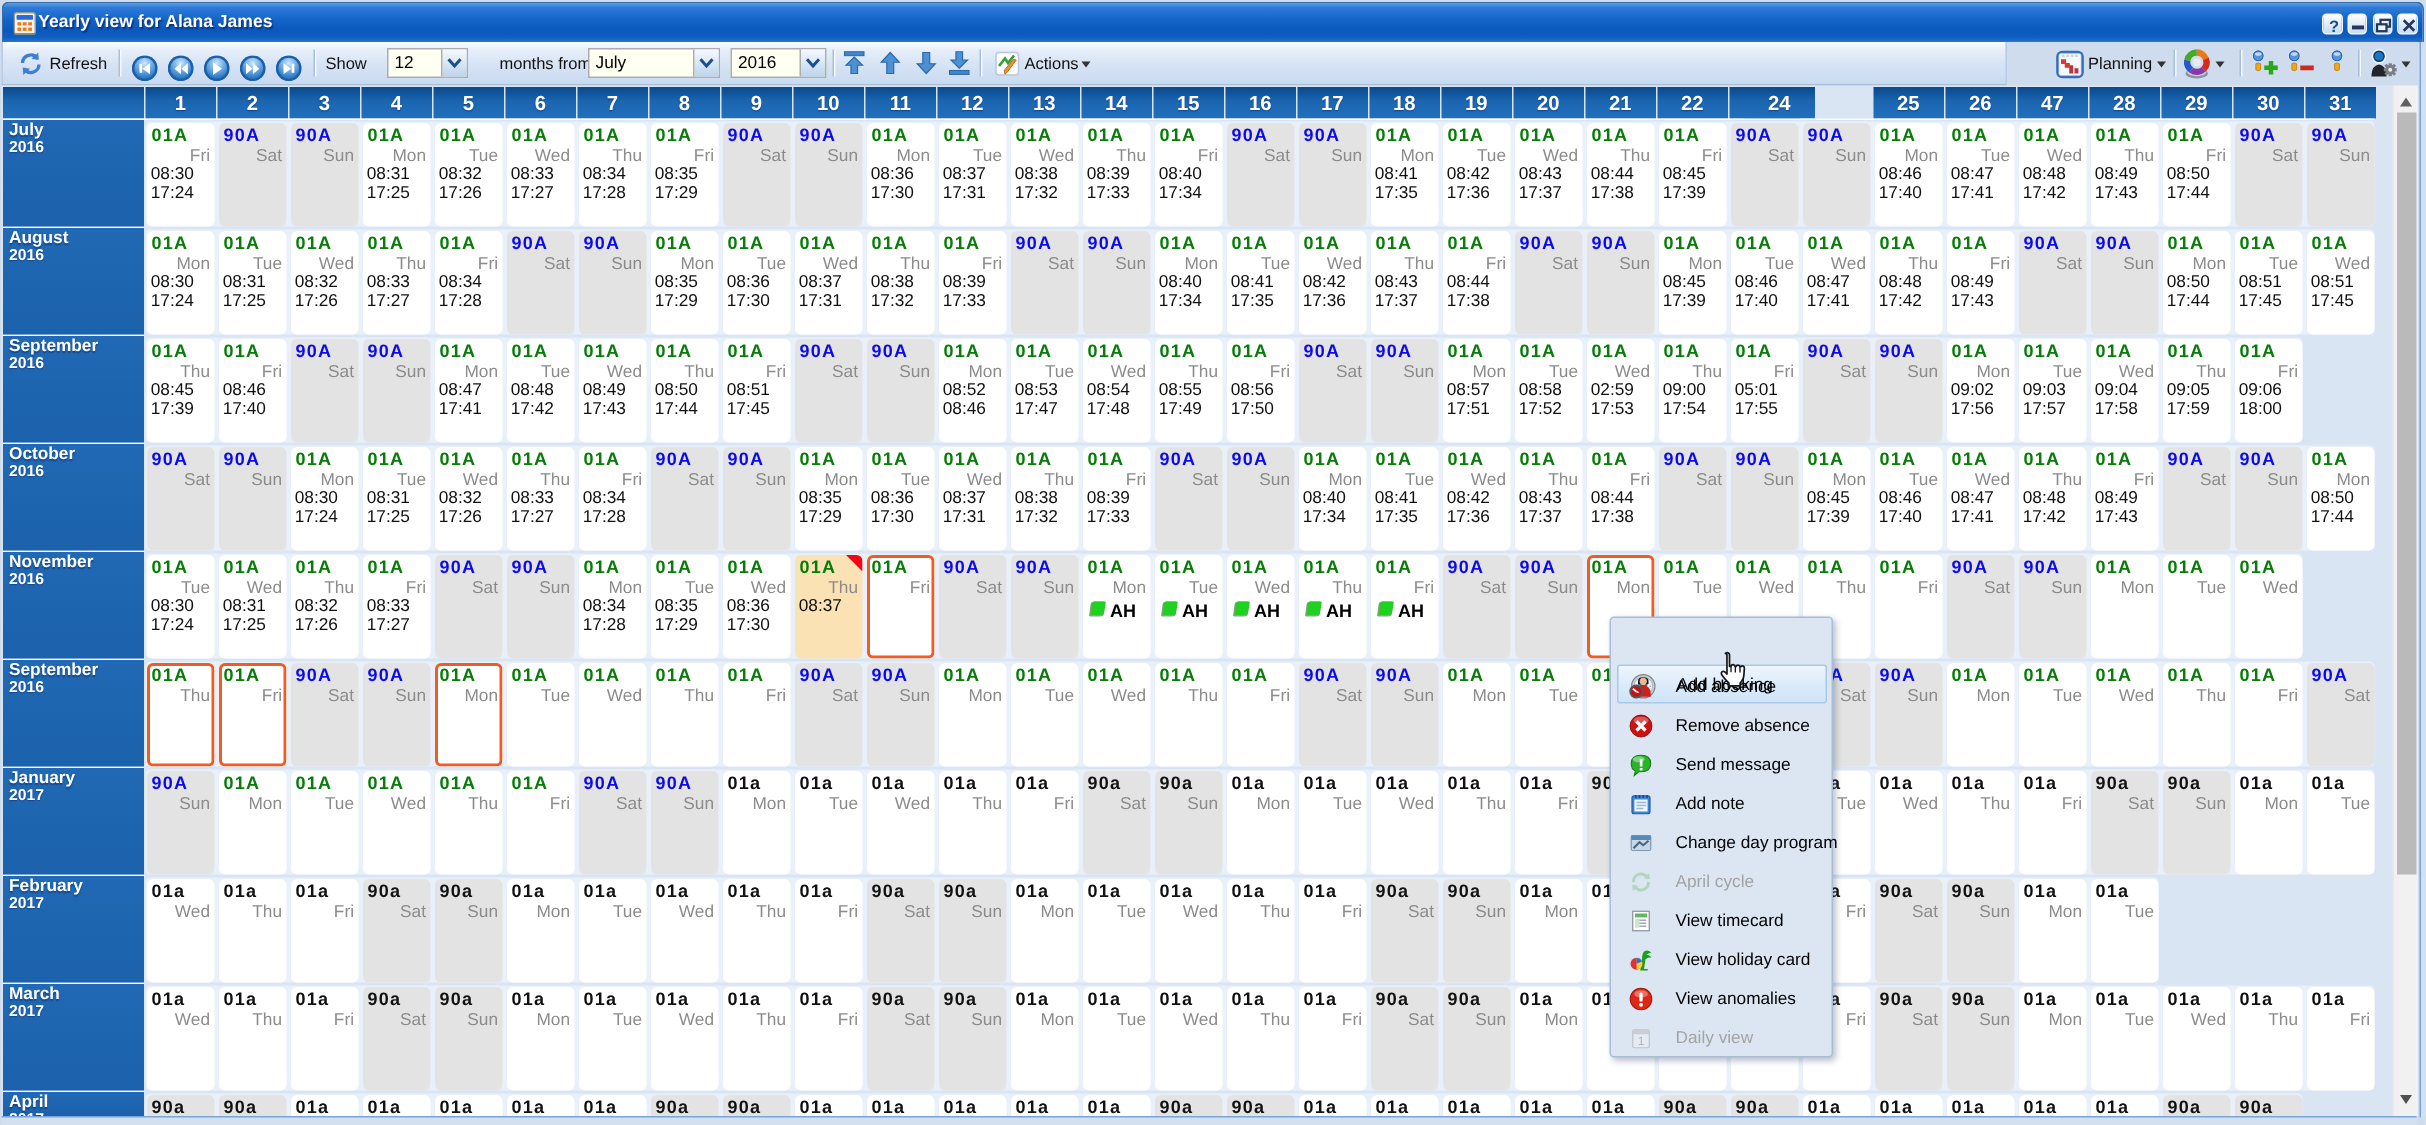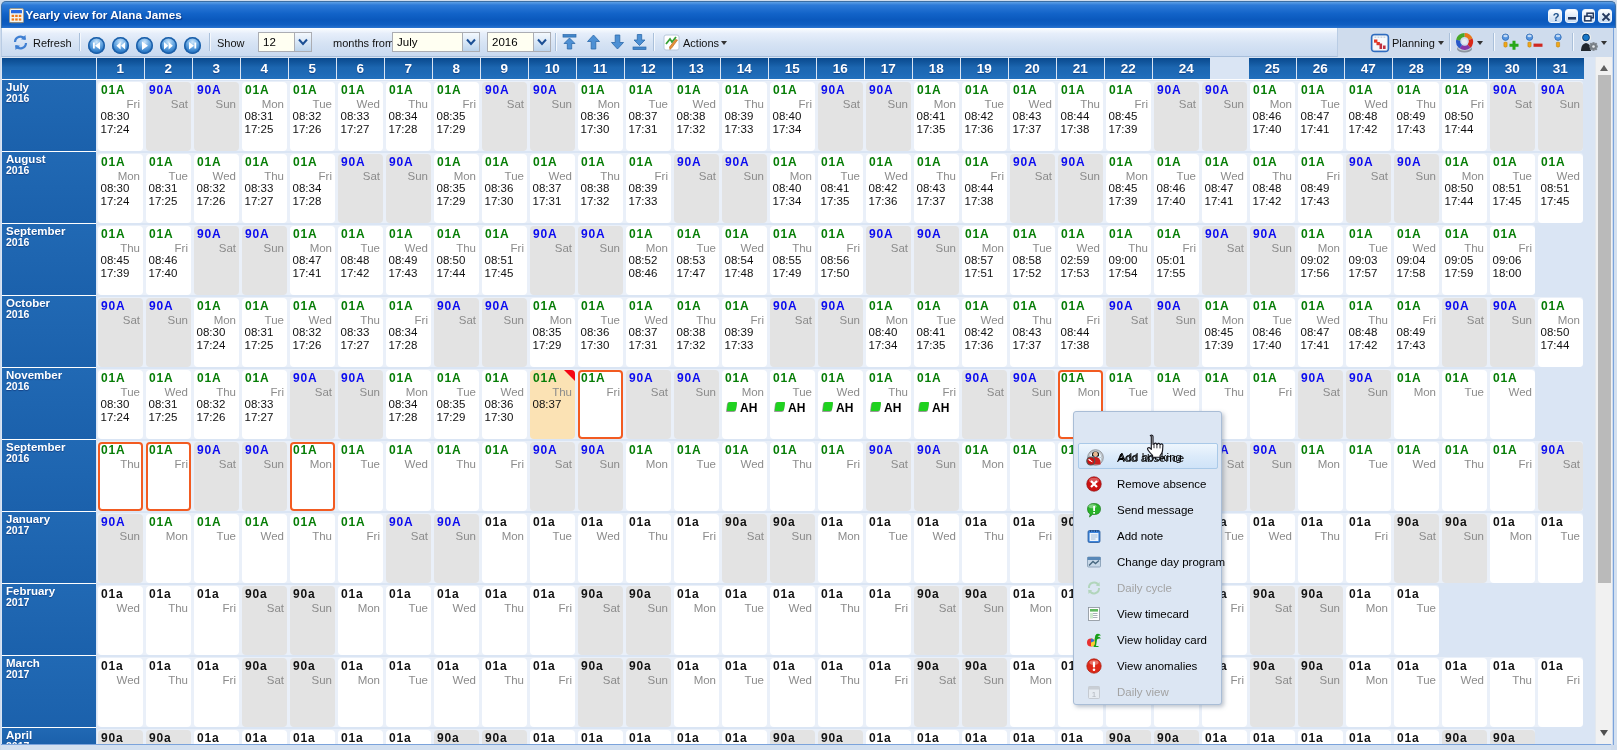--- a/index.html
+++ b/index.html
@@ -1910,21 +1910,21 @@
         </svg></span>
     <span class="lb">Change day program</span>
   </div>
   <div class="mi dis" style="top:163px">
     <span class="ic"><svg width="16" height="16" viewBox="0 0 16 16" opacity="0.55">
           <path d="M3 8 A5 5 0 0 1 12.5 5.5" fill="none" stroke="#90c890" stroke-width="2"></path>
           <path d="M13 8 A5 5 0 0 1 3.5 10.5" fill="none" stroke="#90c890" stroke-width="2"></path>
           <path d="M13.5 2 L13.8 6.2 L9.8 5.4 Z" fill="#90c890"></path>
           <path d="M2.5 14 L2.2 9.8 L6.2 10.6 Z" fill="#90c890"></path>
         </svg></span>
-    <span class="lb">Daily cycle</span>
+    <span class="lb">April cycle</span>
   </div>
   <div class="mi" style="top:189px">
     <span class="ic"><svg width="16" height="16" viewBox="0 0 16 16">
           <rect x="2.5" y="1.5" width="11" height="13" fill="#fff" stroke="#889098" stroke-width=".8"></rect>
           <rect x="4" y="3" width="8" height="2.6" fill="#60b860"></rect>
           <path d="M4.5 7.5 L11.5 7.5 M4.5 9.5 L11.5 9.5 M4.5 11.5 L11.5 11.5" stroke="#a0a8b0" stroke-width=".9"></path>
           <rect x="4" y="7" width="3" height="5.5" fill="#cde8cd"></rect>
         </svg></span>
     <span class="lb">View timecard</span>
   </div>

